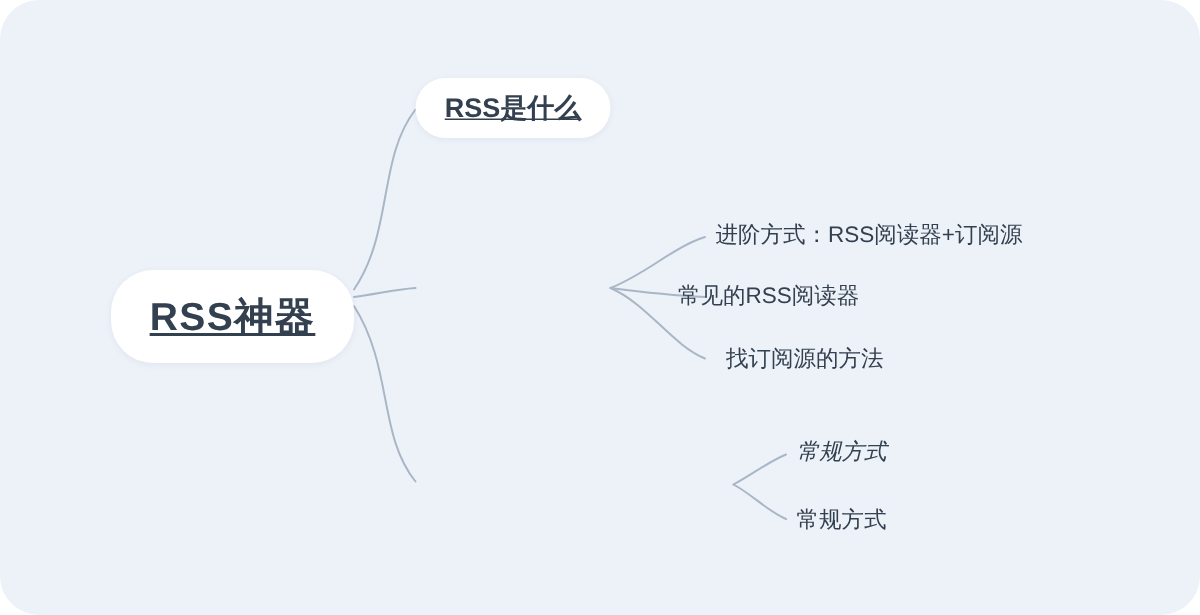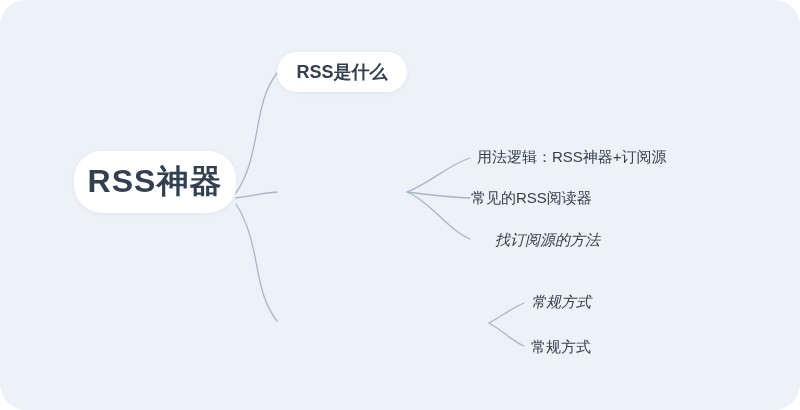--- a/index.html
+++ b/index.html
@@ -32,48 +32,49 @@
     position: absolute;
     background: var(--nodebg, #ffffff);
     color: var(--text, #33404f);
     display: flex;
     align-items: center;
     justify-content: center;
     font-weight: 700;
     box-shadow: 0 1px 4px rgba(80,100,140,0.08);
     white-space: nowrap;
     box-sizing: border-box;
+    text-decoration: underline;
   }
   .node.root {
-    left: 74px; top: 151px;
+    left: 74px; top: 180px;
     width: 162px; height: 62px;
     border-radius: 28px;
-    font-size: 32px;
+    font-size: 26px;
     letter-spacing: 1px;
   }
   .node.branch {
     height: 40px;
     border-radius: 20px;
     font-size: 18px;
     padding: 0 18px;
   }
   .node.branch-1 { left: 277px; top: 52px;  width: 130px; }
   .node.branch-2 { left: 277px; top: 172px; width: 130px; }
   .node.branch-3 { left: 277px; top: 303px; width: 212px; }
   .leaf {
     position: absolute;
     color: var(--text, #33404f);
     font-size: 15px;
     font-weight: 400;
     white-space: nowrap;
     line-height: 18px;
   }
   .leaf.b2-c0 { left: 477px; top: 148px; }
-  .leaf.b2-c1 { left: 471px; top: 189px; }
-  .leaf.b2-c2 { left: 495px; top: 231px; font-style: italic; }
+  .leaf.b2-c1 { left: 452px; top: 189px; }
+  .leaf.b2-c2 { left: 484px; top: 231px; }
   .leaf.b3-c0 { left: 531px; top: 293px; font-style: italic; }
   .leaf.b3-c1 { left: 531px; top: 338px; }
 </style>
 </head>
 <body>
 
 <div class="canvas">
 
   <svg class="connectors" viewBox="0 0 800 410" xmlns="http://www.w3.org/2000/svg">
     <path d="M236,193 C262,155 252,105 277,73"></path>
@@ -90,21 +91,21 @@
     <span>RSS神器</span>
   </div>
 
   <div class="node branch branch-1">
     <span>RSS是什么</span>
   </div>
 
 
 
   <div class="leaf b2-c0">
-    <span>用法逻辑：RSS神器+订阅源</span>
+    <span>进阶方式：RSS阅读器+订阅源</span>
   </div>
   <div class="leaf b2-c1">
     <span>常见的RSS阅读器</span>
   </div>
   <div class="leaf b2-c2">
     <span>找订阅源的方法</span>
   </div>
 
   <div class="leaf b3-c0">
     <span>常规方式</span>

